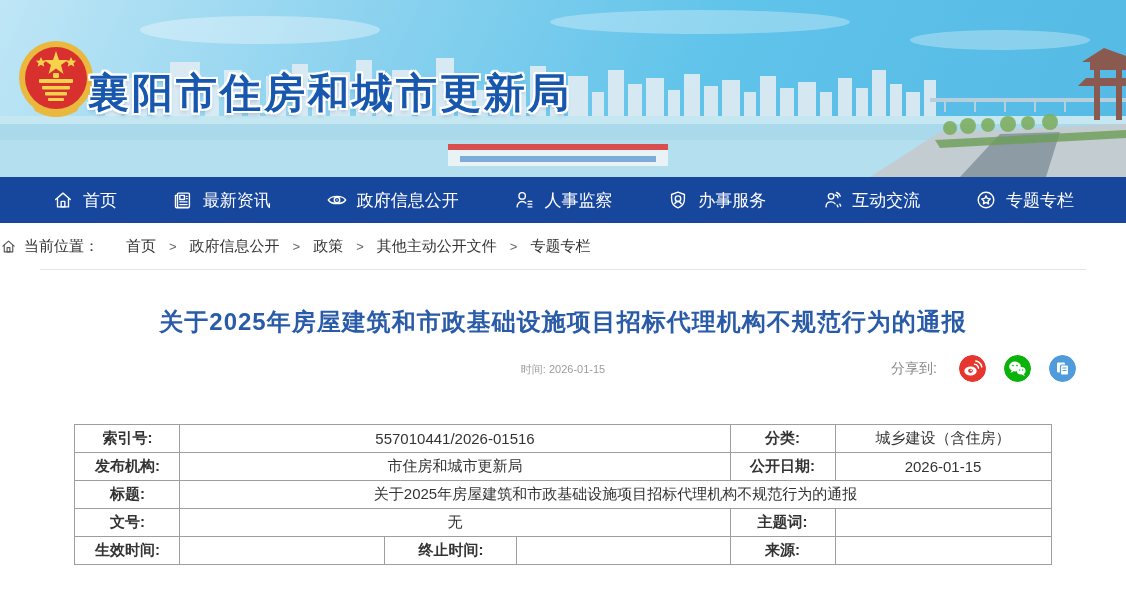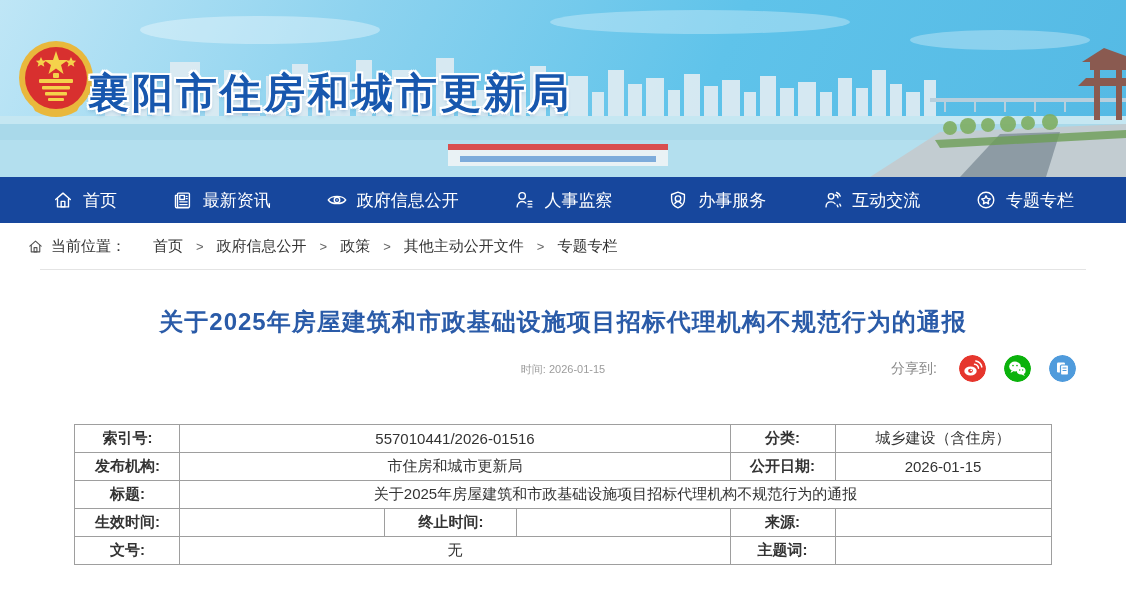--- a/index.html
+++ b/index.html
@@ -18,21 +18,21 @@
 
   
   .navbar { width: 1126px; height: 46px; background: #17479d; display: flex;
     align-items: center; justify-content: space-between; padding: 0 52px; }
   .nav-item { display: flex; align-items: center; gap: 9px; color: #fff; font-size: 17px;
     cursor: pointer; white-space: nowrap; }
   .nav-item svg { width: 22px; height: 22px; stroke: #fff; fill: none; stroke-width: 1.5;
     stroke-linecap: round; stroke-linejoin: round; }
 
   
-  .breadcrumb { display: flex; align-items: center; height: 46px; padding-left: 27px;
+  .breadcrumb { display: flex; align-items: center; height: 46px; padding-left: 0;
     font-size: 15px; color: #333; }
   .breadcrumb svg { width: 17px; height: 17px; stroke: #555; fill: none; stroke-width: 1.6;
     stroke-linecap: round; stroke-linejoin: round; margin-right: 7px; }
   .crumb-prefix { margin-right: 14px; }
   .crumb-link { margin: 0 13px; cursor: pointer; }
   .crumb-link:first-of-type { margin-left: 8px; }
   .crumb-sep { color: #666; font-size: 13px; }
   .rule { margin: 0 40px; border-top: 1px solid #e4e4e4; }
 
   
@@ -313,27 +313,27 @@
     <td class="lbl">发布机构:</td>
     <td class="val" colspan="3">市住房和城市更新局</td>
     <td class="lbl">公开日期:</td>
     <td class="val">2026-01-15</td>
   </tr>
   <tr>
     <td class="lbl">标题:</td>
     <td class="val" colspan="5">关于2025年房屋建筑和市政基础设施项目招标代理机构不规范行为的通报</td>
   </tr>
   <tr>
+    <td class="lbl">文号:</td>
+    <td class="val" colspan="3">无</td>
+    <td class="lbl">主题词:</td>
+    <td class="val"></td>
+  </tr>
+  <tr>
     <td class="lbl">生效时间:</td>
     <td class="val"></td>
     <td class="lbl">终止时间:</td>
     <td class="val"></td>
     <td class="lbl">来源:</td>
     <td class="val"></td>
   </tr>
-  <tr>
-    <td class="lbl">文号:</td>
-    <td class="val" colspan="3">无</td>
-    <td class="lbl">主题词:</td>
-    <td class="val"></td>
-  </tr>
 </tbody>
   </table>
 
 </body></html>

